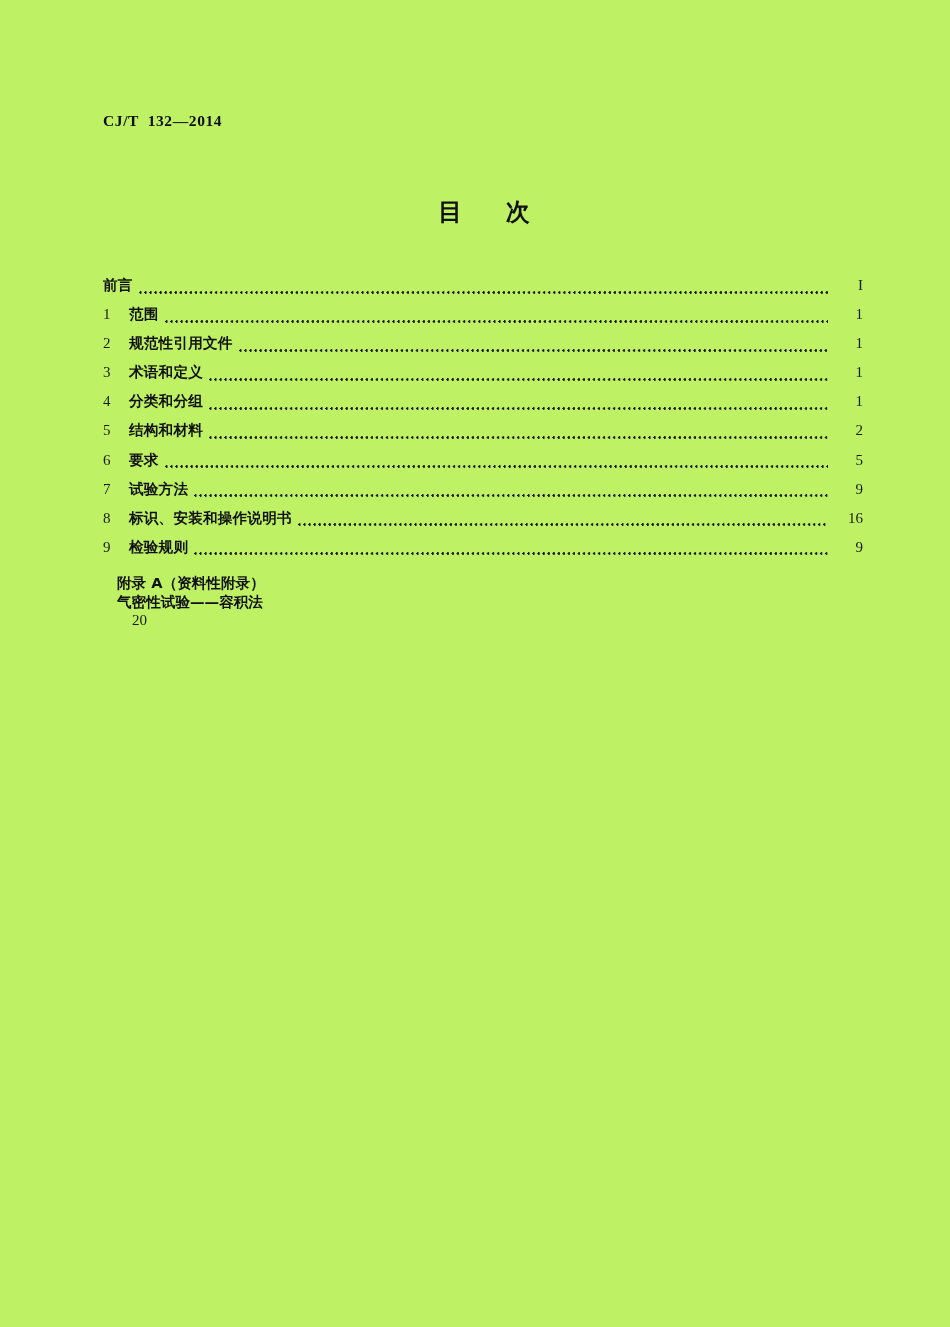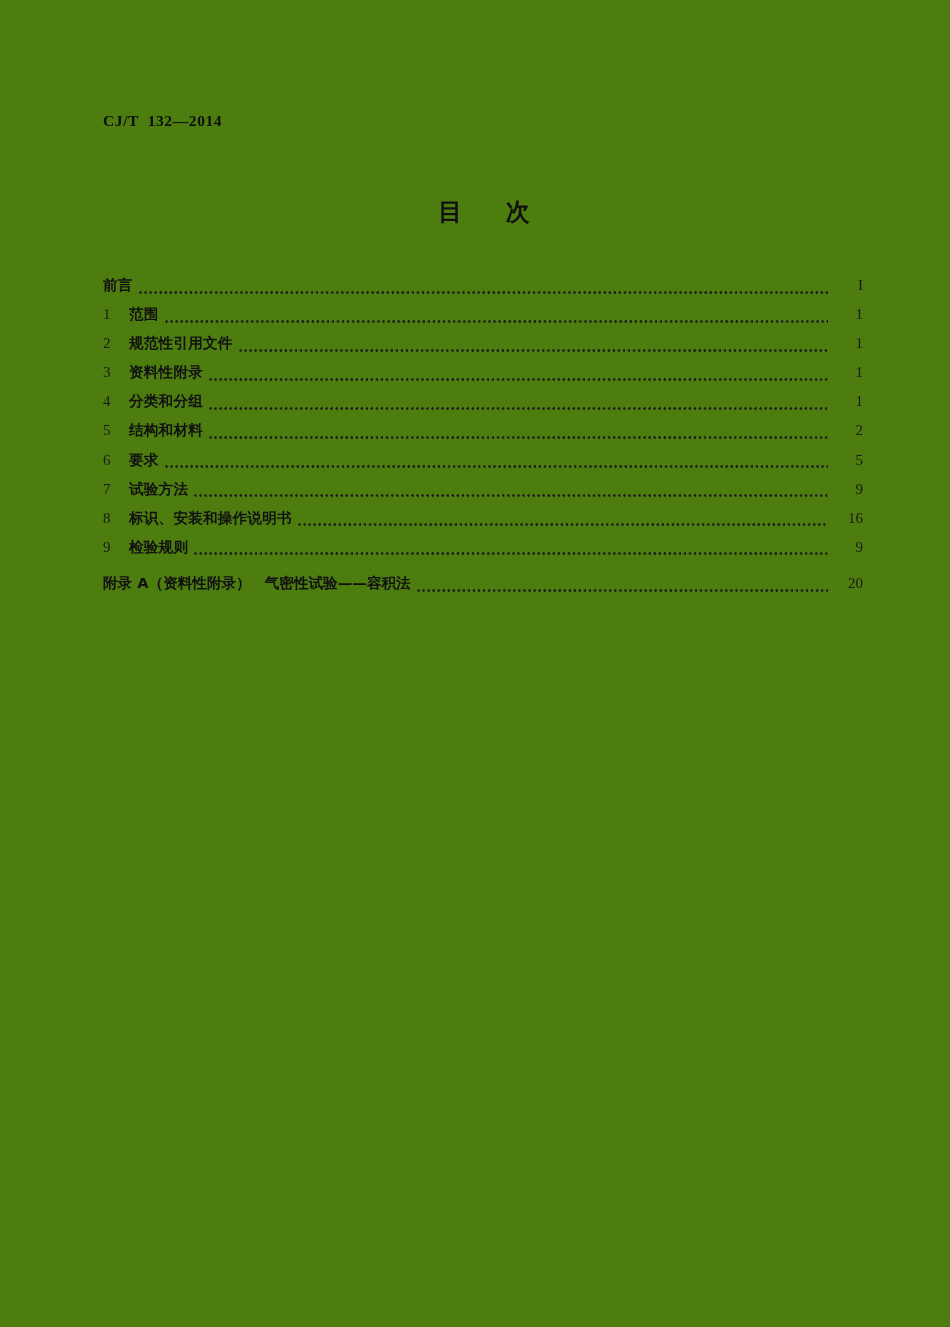--- a/index.html
+++ b/index.html
@@ -6,21 +6,21 @@
   html, body {
     margin: 0;
     padding: 0;
     background: #ffffff;
   }
 
   .page {
     position: relative;
     width: 950px;
     height: 1327px;
-    background: #4d7c0f;
+    background: #bef264;
     margin: 0 auto;
     overflow: hidden;
     font-family: "Liberation Serif", "DejaVu Serif", serif;
     color: #111111;
   }
 
   
   .doc-header {
     position: absolute;
     left: 103px;
@@ -144,21 +144,21 @@
     font-size: 14.6px;
     font-weight: 600;
     color: #111111;
     white-space: pre;
     margin-left: 14px;
     text-align: center;
   }
 
   
   .toc-row.annex { height: 30px; }
-  .toc-row.annex-first { margin-top: 7px; }
+  .toc-row.annex-first { margin-top: 7px; flex-direction: column; }
 </style>
 </head>
 <body>
 
 <div class="page">
 
   <div class="doc-header">CJ/T  132—2014</div>
 
   <div class="toc-title">目    次</div>
 
@@ -180,21 +180,21 @@
 
     <div class="toc-row">
       <span class="toc-num">2</span>
       <span class="toc-label">规范性引用文件</span>
       <span class="toc-dots"></span>
       <span class="toc-page">1</span>
     </div>
 
     <div class="toc-row">
       <span class="toc-num">3</span>
-      <span class="toc-label">资料性附录</span>
+      <span class="toc-label">术语和定义</span>
       <span class="toc-dots"></span>
       <span class="toc-page">1</span>
     </div>
 
     <div class="toc-row">
       <span class="toc-num">4</span>
       <span class="toc-label">分类和分组</span>
       <span class="toc-dots"></span>
       <span class="toc-page">1</span>
     </div>

